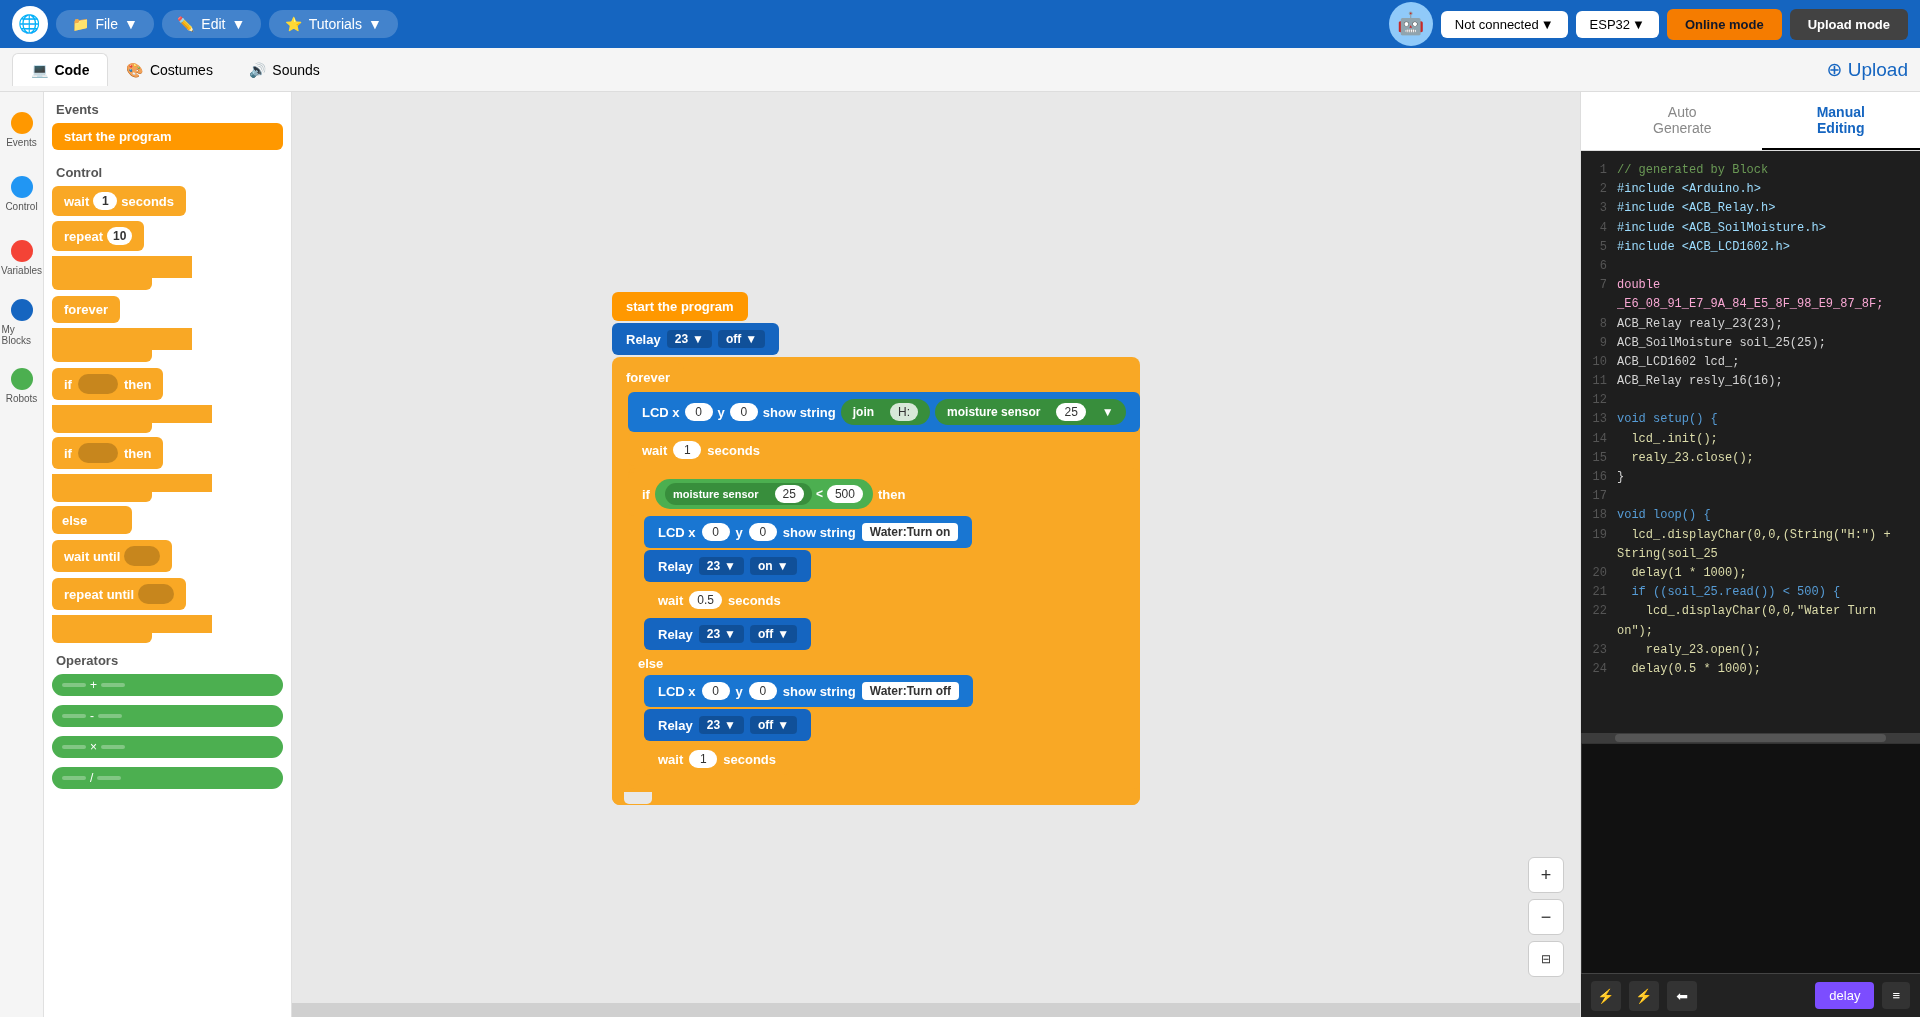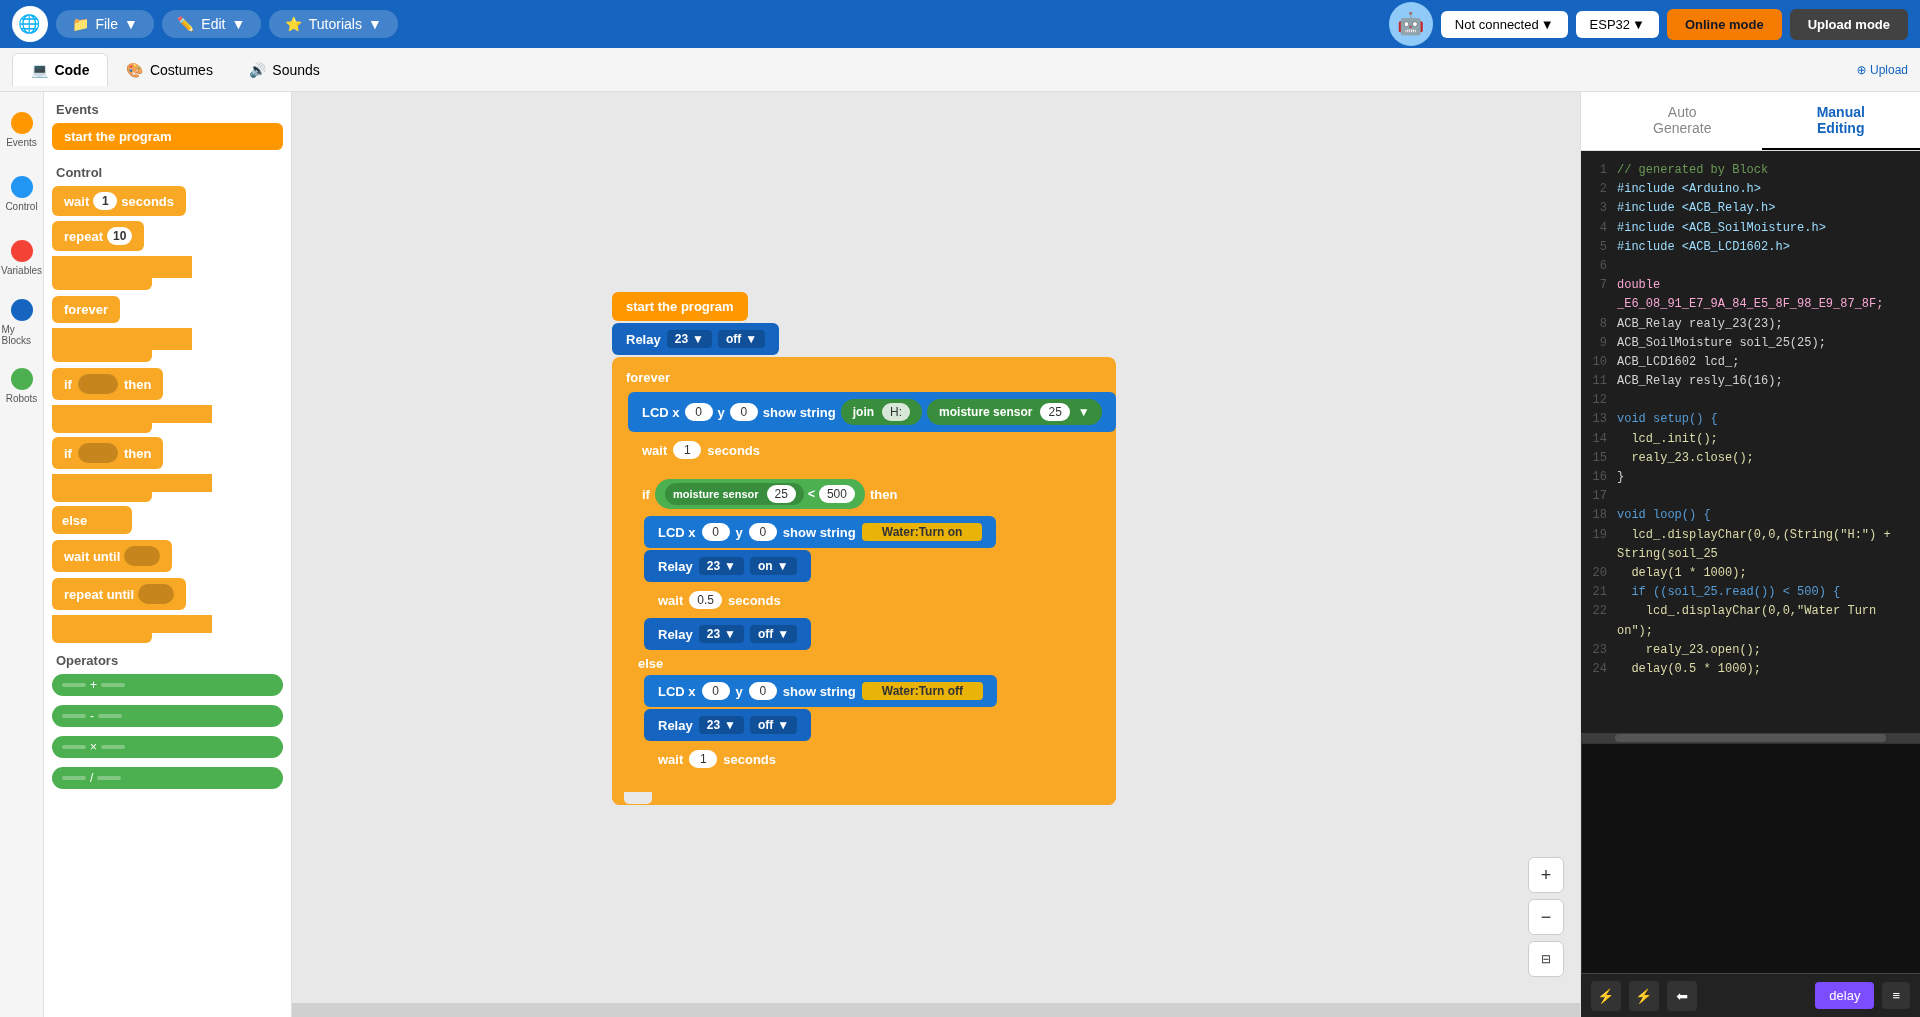--- a/index.html
+++ b/index.html
@@ -75,21 +75,21 @@
       padding: 8px 18px;
       border-radius: 6px 6px 0 0;
       cursor: pointer;
       font-size: 14px;
       display: flex; align-items: center; gap: 6px;
     }
     .tab.active { background: white; border: 1px solid #ddd; border-bottom: none; font-weight: bold; }
     .tab-upload-btn {
       margin-left: auto;
       background: none; border: none;
-      font-size: 12px; cursor: pointer; color: #1565c0;
+      font-size: 19px; cursor: pointer; color: #1565c0;
       display: flex; align-items: flex-end; gap: 4px;
     }
 
     
     #main {
       display: flex;
       height: calc(1017px - 48px - 44px);
     }
 
     
@@ -297,28 +297,28 @@
       border-radius: 12px; padding: 2px 8px;
       font-size: 12px; min-width: 28px; text-align: center;
       font-weight: normal;
     }
     .pblock-dropdown {
       background: rgba(0,0,0,0.2);
       border-radius: 4px; padding: 2px 8px;
       font-size: 12px; display: flex; align-items: center; gap: 4px;
     }
     .pblock-string {
-      background: #eab308; color: #333;
-      border-radius: 4px; padding: 2px 20px; font-size: 12px;
+      background: #ffffff; color: #333;
+      border-radius: 4px; padding: 2px 8px; font-size: 12px;
     }
     .pblock-green-oval {
       background: #388e3c;
       border-radius: 20px; padding: 4px 12px;
       font-size: 12px; color: white;
-      display: flex; align-items: center; gap: 8px;
+      display: flex; align-items: center; gap: 16px;
     }
     .pblock-compare {
       background: #4caf50;
       border-radius: 20px; padding: 4px 10px;
       font-size: 12px; color: white;
       display: flex; align-items: center; gap: 4px;
     }
 
     .row-gap { margin-bottom: 2px; }
   </style>

